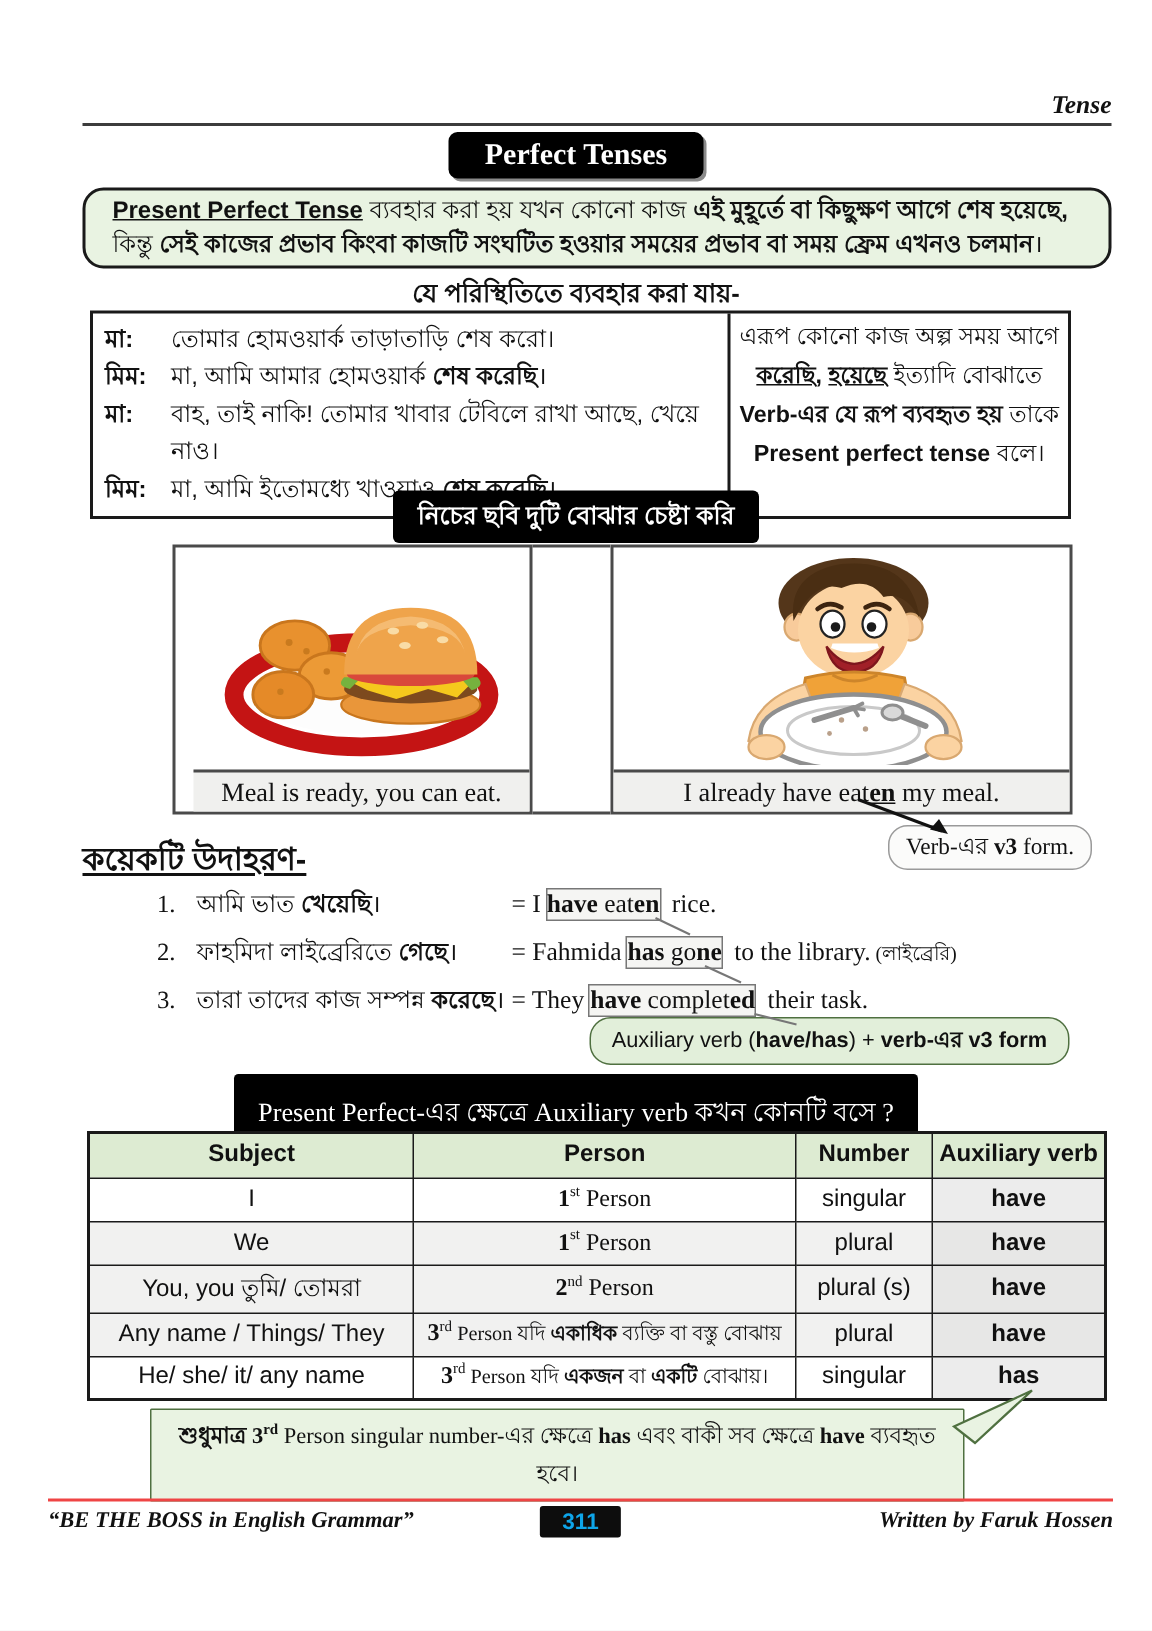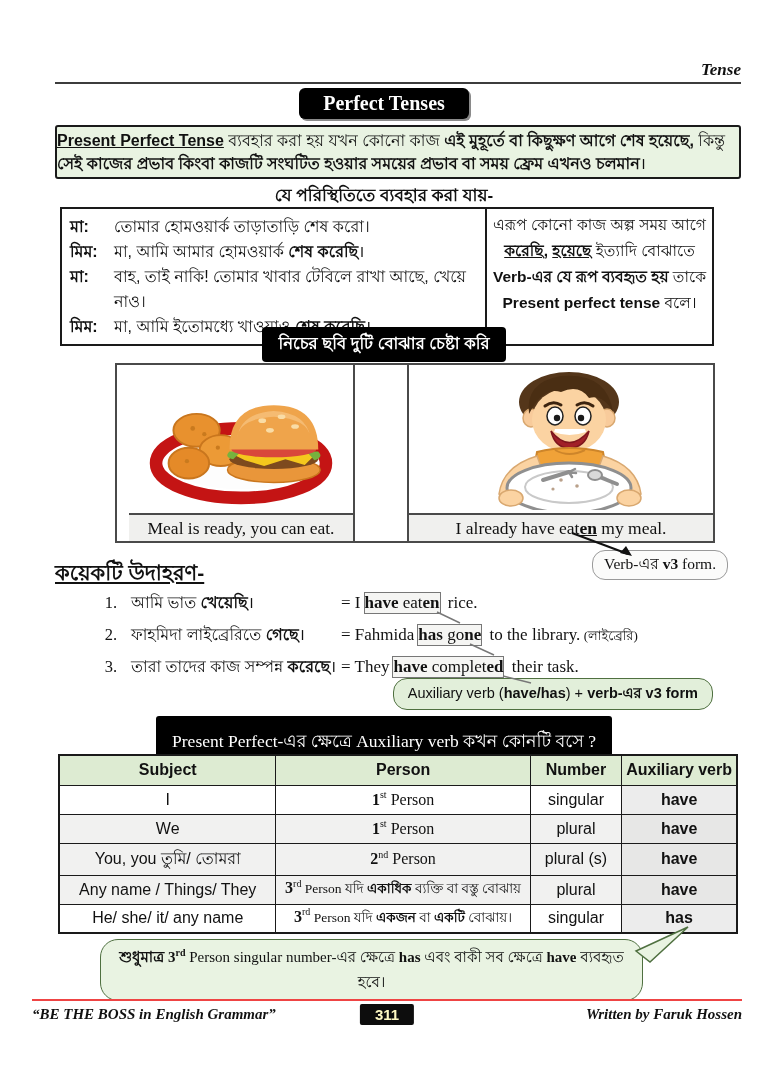--- a/index.html
+++ b/index.html
@@ -17,22 +17,22 @@
     text-align: right; font-family: "Liberation Serif", serif;
     font-weight: bold; font-style: italic; font-size: 17px;
     padding-bottom: 2px; border-bottom: 2px solid #3c3c3c; }
 
   .title-row { position: absolute; left: 0; top: 88px; width: 100%; text-align: center; }
   .black-box-title { display: inline-block; background: #000; color: #fff;
     font-family: "Liberation Serif", serif; font-size: 20px; font-weight: bold;
     padding: 4px 24px; border-radius: 6px; box-shadow: 2px 2px 0 #8a8a8a; }
 
   .def-box { position: absolute; left: 55px; top: 125px; width: 686px;
-    background: #e9f3e2; border: 2px solid #1a1a1a; border-radius: 3px;
-    padding: 2px 0; font-size: 16px; line-height: 23px; }
+    background: #e9f3e2; border: 2px solid #1a1a1a; border-radius: 14px;
+    padding: 2px 18px; font-size: 16px; line-height: 23px; }
   .def-term { font-weight: bold; text-decoration: underline; }
 
   .situation-heading { position: absolute; left: 0; top: 182px; width: 100%;
     text-align: center; font-weight: bold; font-size: 17px; }
 
   .dialogue { position: absolute; left: 60px; top: 207px; width: 654px;
     border: 2px solid #1a1a1a; display: flex; background: #fff; }
   .dlg-left { width: 425px; border-right: 2px solid #1a1a1a; padding: 5px 8px; }
   .dlg-line { display: flex; font-size: 16px; line-height: 25px; }
   .spk { font-weight: bold; width: 44px; flex: none; }
@@ -85,30 +85,30 @@
   table.aux td { font-size: 16px; height: 29px; padding: 2px 3px; }
   tr.alt td { background: #f1f1f0; }
   td.aux-cell { font-weight: bold; background: #ececec; }
   tr.alt td.aux-cell { background: #e7e7e6; }
   td.person-cell { font-family: "Liberation Serif", serif; }
   .bn-small { font-size: 13.5px; }
   col.c-subject { width: 32%; } col.c-person { width: 37.5%; }
   col.c-number { width: 13.5%; } col.c-aux { width: 17%; }
 
   .note-box { position: absolute; left: 100px; top: 939px; width: 543px;
-    background: #e9f3e2; border: 1.5px solid #4f7040; border-radius: 18px;
+    background: #e9f3e2; border: 1.5px solid #4f7040; border-radius: 1px;
     font-family: "Liberation Serif", serif; font-size: 15px; text-align: center;
     padding: 5px 8px; }
 
   .footer { position: absolute; left: 32px; top: 999px; width: 710px;
     border-top: 2px solid #ef4444; padding-top: 5px;
     display: flex; justify-content: space-between; align-items: center;
     font-family: "Liberation Serif", serif; font-weight: bold; font-style: italic; font-size: 15px; }
   .page-num { position: absolute; left: 50%; transform: translateX(-50%);
-    background: #0d0d0d; color: #fef9c3; font-style: normal; font-weight: bold;
+    background: #0d0d0d; color: #0ea5e9; font-style: normal; font-weight: bold;
     font-family: "Liberation Sans", sans-serif; font-size: 15px;
     padding: 2px 15px; border-radius: 2px; }
 
   svg.overlay { position: absolute; left: 0; top: 0; width: 768px; height: 1087px;
     pointer-events: none; }
 </style>
 </head>
 <body>
 
 <div class="page">

